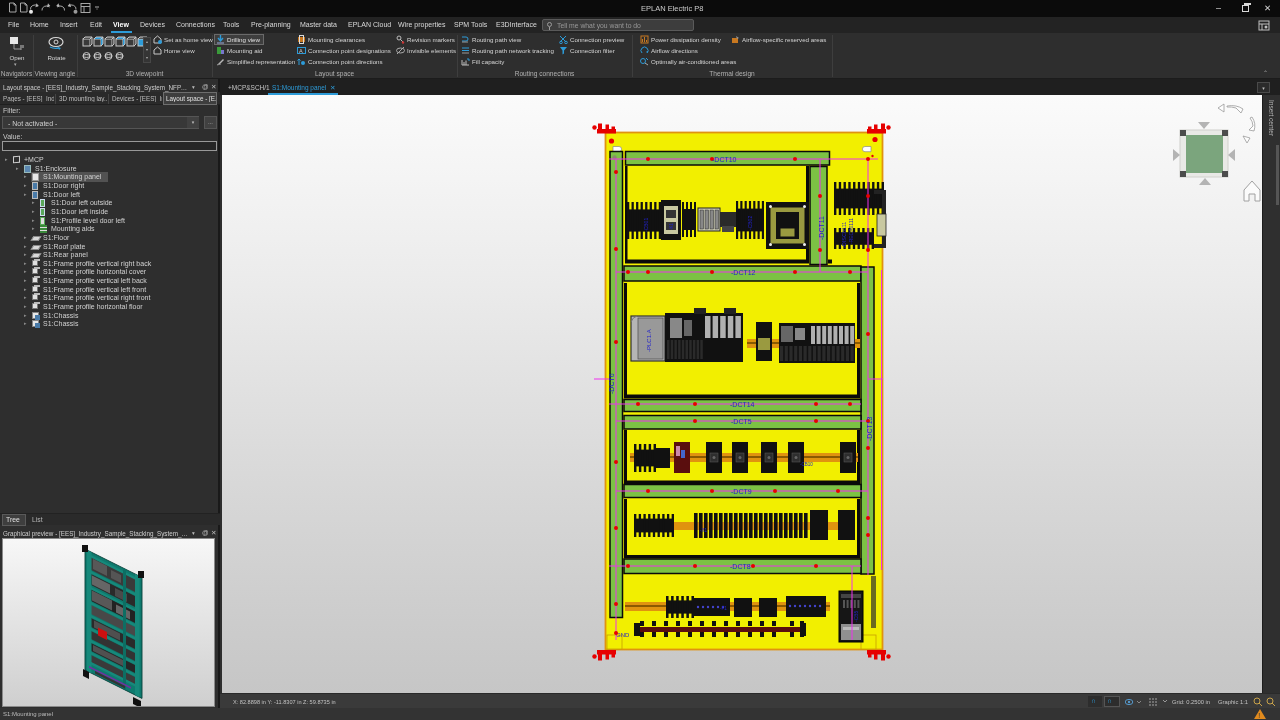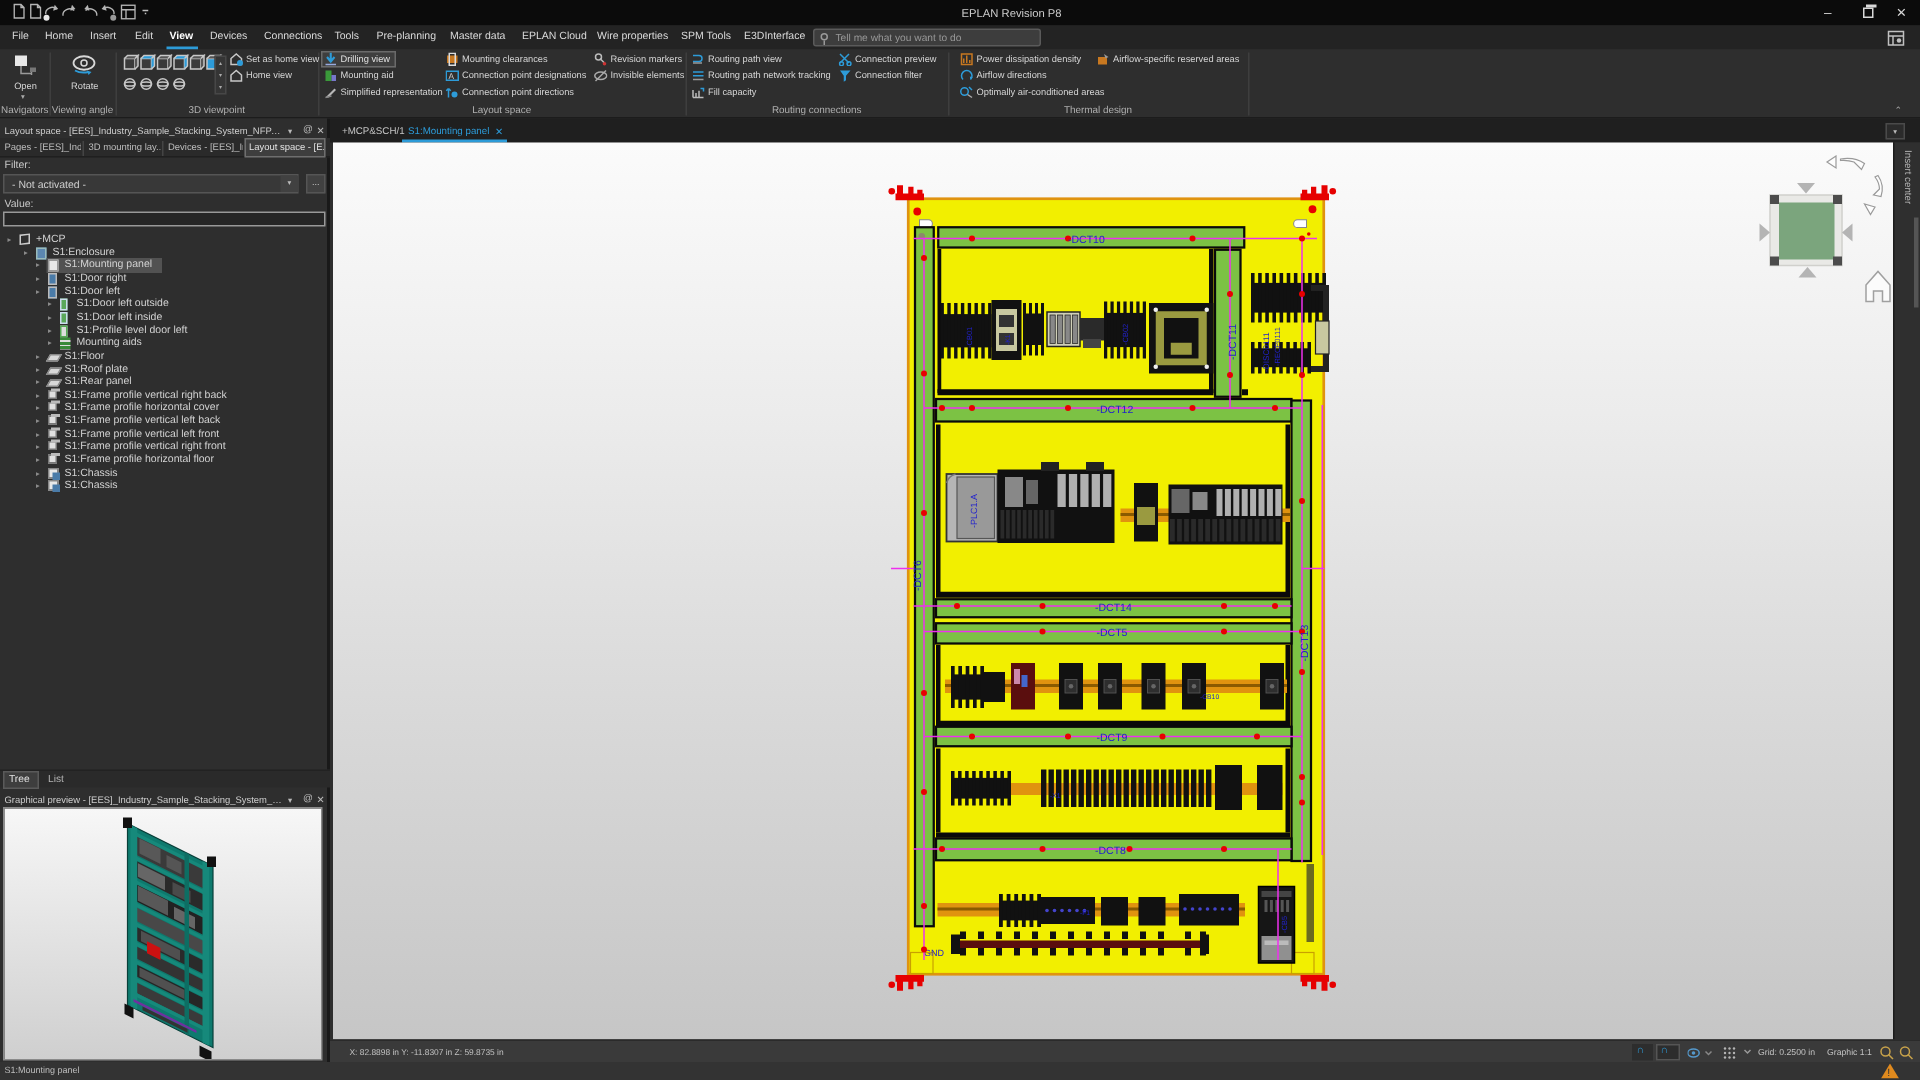--- a/index.html
+++ b/index.html
@@ -24,21 +24,21 @@
       <path d="M57.5 8.5 a4.5 4 0 0 0 -7.5 -3.5"></path>
       <path d="M51.5 1.2 l-2.3 2.8 l3.4 1.2" fill="#b5b5b5" stroke="none"></path>
       <path d="M69 7.5 a4.5 4 0 0 0 -7.5 -3.5"></path>
       <path d="M63 1.2 l-2.3 2.8 l3.4 1.2" fill="#b5b5b5" stroke="none"></path>
       <circle cx="68.5" cy="9.8" r="2" fill="#999" stroke="none"></circle>
       <rect x="74" y="1.5" width="9" height="9"></rect>
       <path d="M74 4.5 h9 M77 4.5 v6"></path>
       <path d="M88 5 h4 M89.5 7 h1" stroke="#bdbdbd"></path>
     </g>
   </svg>
-  <div class="abs tt" style="left:641px;top:4px;font-size:7.5px;color:#cccccc">EPLAN Revision P8</div>
+  <div class="abs tt" style="left:641px;top:4px;font-size:7.5px;color:#cccccc">EPLAN Electric P8</div>
   <div class="abs tt" style="left:1216px;top:3px;font-size:9px;color:#d8d8d8">–</div>
   <div class="abs" style="left:1242px;top:5px;width:7px;height:7px;border:1px solid #d8d8d8"></div>
   <div class="abs" style="left:1244px;top:3px;width:7px;height:2px;background:#d8d8d8"></div>
   <div class="abs tt" style="left:1264px;top:3px;font-size:8.5px;color:#d8d8d8">✕</div>
 </div>
 
 <div class="abs" style="left:0;top:17px;width:1280px;height:16px;background:#232323">
   <div class="abs tt" style="left:8px;top:4px;font-size:7px;color:#dadada">File</div>
   <div class="abs tt" style="left:30px;top:4px;font-size:7px;color:#dadada">Home</div>
   <div class="abs tt" style="left:60px;top:4px;font-size:7px;color:#dadada">Insert</div>

